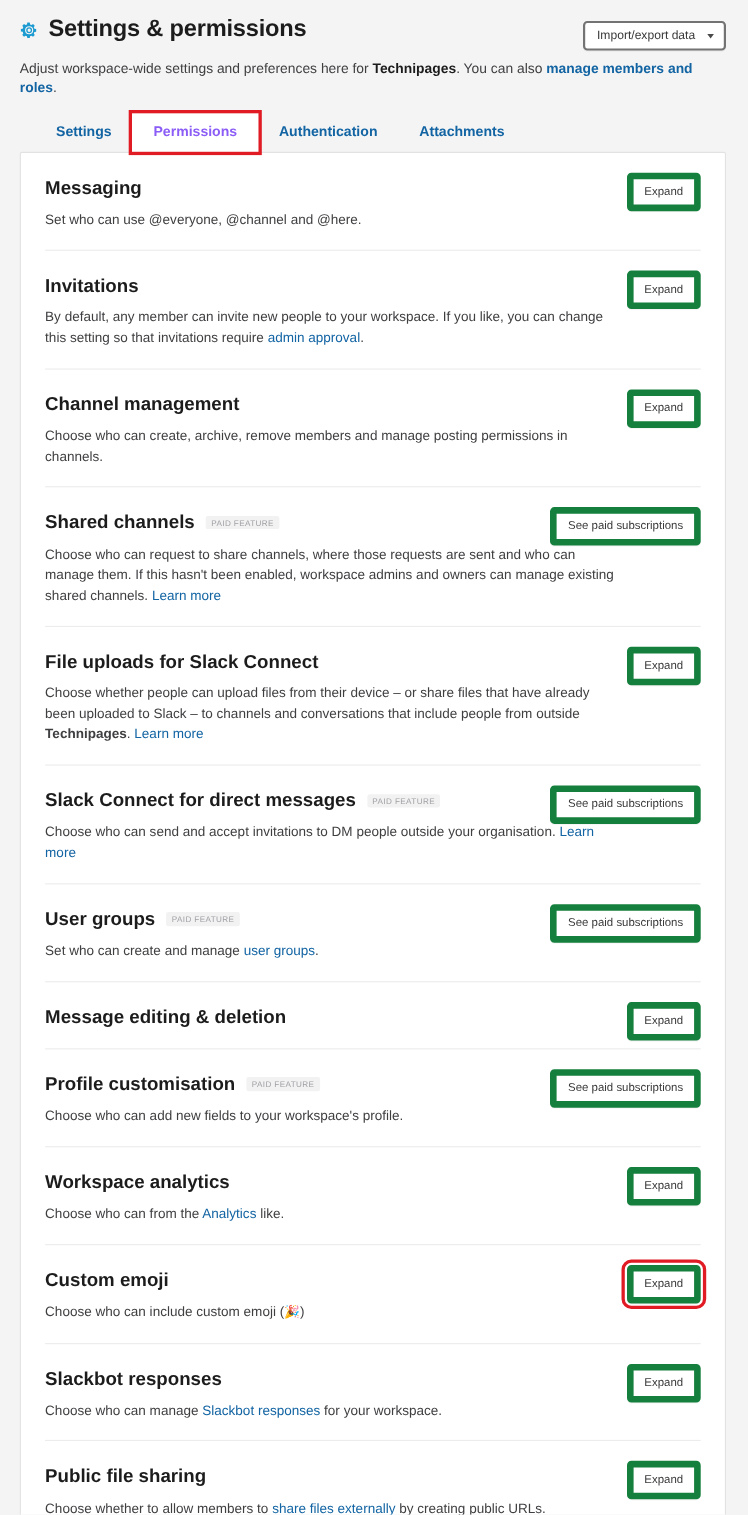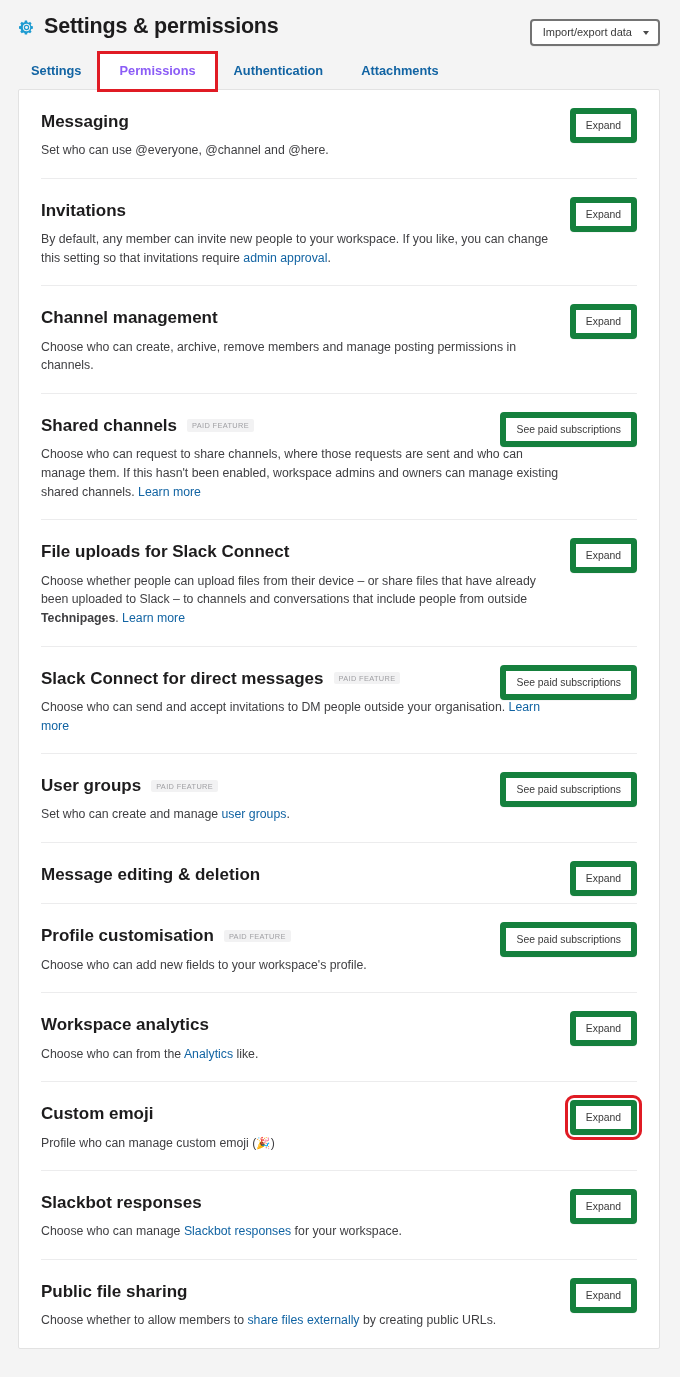--- a/index.html
+++ b/index.html
@@ -64,21 +64,21 @@
     color: #3f3f42;
     line-height: 1.45;
   }
   .subtitle b { color: #1d1c1d; font-weight: bold; }
   .link { color: #1264a3; text-decoration: none; cursor: pointer; }
   .link-strong { color: #1264a3; font-weight: bold; text-decoration: none; cursor: pointer; }
 
   
   .tabs {
     margin-top: 14px;
-    padding-left: 12px;
+    padding-left: 32px;
     display: flex;
     align-items: flex-end;
     gap: 0;
     position: relative;
   }
   .tab {
     font-size: 12.8px;
     font-weight: bold;
     color: #1264a3;
     padding: 9px 19px 11px 19px;
@@ -178,20 +178,23 @@
         <path fill="#1d9bd1" d="M21 13.6v-3.2l-2.3-.4a7 7 0 0 0-.8-1.9l1.3-1.9-2.2-2.2-1.9 1.3a7 7 0 0 0-1.9-.8L12.8 2.2H9.6l-.4 2.3a7 7 0 0 0-1.9.8L5.4 4l-2.2 2.2 1.3 1.9a7 7 0 0 0-.8 1.9l-2.3.4v3.2l2.3.4c.2.7.4 1.3.8 1.9L3.2 18l2.2 2.2 1.9-1.3c.6.4 1.2.6 1.9.8l.4 2.3h3.2l.4-2.3c.7-.2 1.3-.4 1.9-.8l1.9 1.3 2.2-2.2-1.3-1.9c.4-.6.6-1.2.8-1.9l2.3-.4zM12 17.2a5.2 5.2 0 1 1 0-10.4 5.2 5.2 0 0 1 0 10.4z"></path>
       </svg>
       <div class="page-title">Settings &amp; permissions</div>
     </div>
 
     <div class="import-export-btn">
       <span>Import/export data</span>
       <span class="caret-down"></span>
     </div>
 
+    <div class="subtitle">
+      <span>Adjust workspace-wide settings and preferences here for </span><b>Technipages</b><span>. You can also </span><a class="link-strong">manage members and roles</a><span>.</span>
+    </div>
   </div>
 
   <div class="tabs">
     <div class="tab">Settings</div>
     <div class="tab active annotated">Permissions</div>
     <div class="tab">Authentication</div>
     <div class="tab">Attachments</div>
   </div>
 
   <div class="card" id="card">
@@ -265,21 +268,21 @@
         <div class="sec-head">
           <span class="sec-title">Workspace analytics</span>
         </div>
         <div class="sec-desc"><span>Choose who can from the </span><a class="link">Analytics</a><span> like.</span></div>
         <div class="sec-btn">Expand</div>
       </div>
       <div class="section">
         <div class="sec-head">
           <span class="sec-title">Custom emoji</span>
         </div>
-        <div class="sec-desc"><span>Profile who can manage custom emoji (</span><span class="emoji">🎉</span><span>)</span></div>
+        <div class="sec-desc"><span>Choose who can include custom emoji (</span><span class="emoji">🎉</span><span>)</span></div>
         <div class="sec-btn annotated">Expand</div>
       </div>
       <div class="section">
         <div class="sec-head">
           <span class="sec-title">Slackbot responses</span>
         </div>
         <div class="sec-desc"><span>Choose who can manage </span><a class="link">Slackbot responses</a><span> for your workspace.</span></div>
         <div class="sec-btn">Expand</div>
       </div>
       <div class="section">

